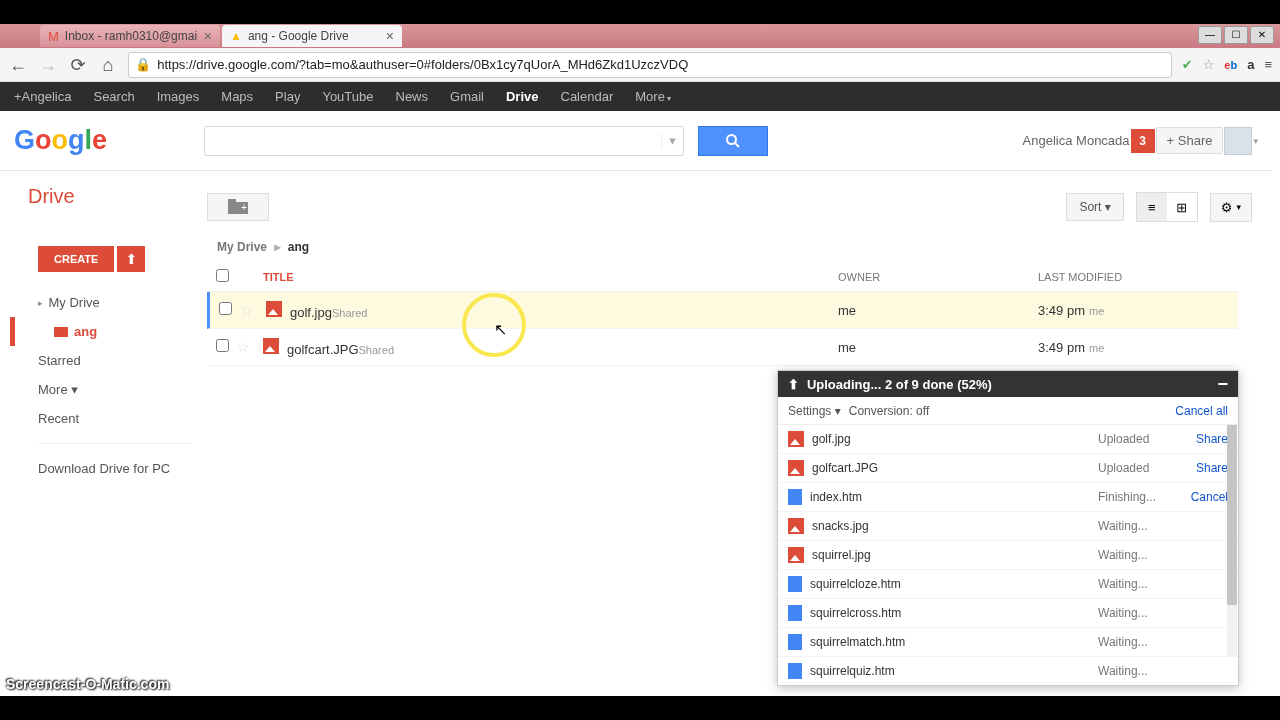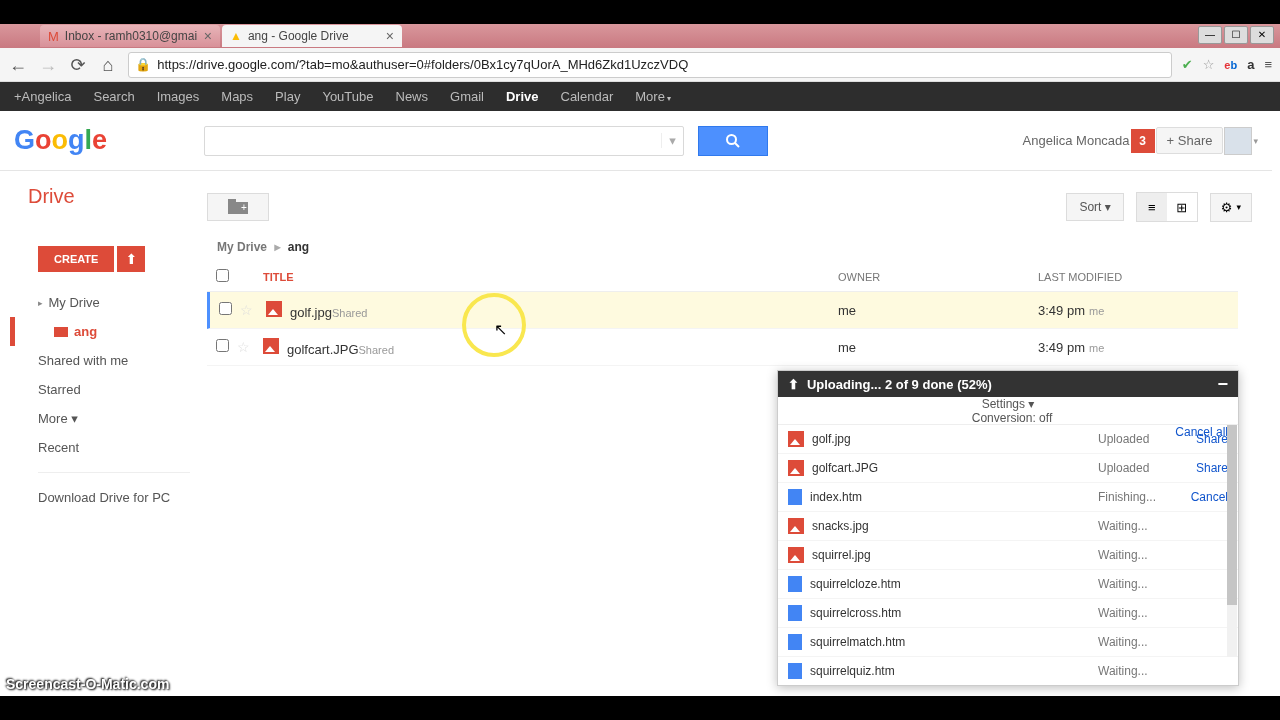--- a/index.html
+++ b/index.html
@@ -87,21 +87,21 @@
 .img-icon::after { content: ""; position: absolute; bottom: 2px; left: 2px; border-left: 5px solid transparent; border-right: 5px solid transparent; border-bottom: 6px solid #fff; }
 .doc-icon { width: 14px; height: 16px; background: #4285f4; display: inline-block; margin-right: 8px; }
 .shared-tag { color: #999; font-size: 11px; }
 .star-empty { color: #ddd; font-size: 14px; }
 .me-sub { color: #999; font-size: 11px; margin-left: 4px; }
 
 
 .upload-panel { position: absolute; left: 777px; top: 370px; width: 462px; background: #fff; border: 1px solid #ccc; box-shadow: 0 2px 10px rgba(0,0,0,0.25); z-index: 500; }
 .up-header { background: #333; color: #fff; height: 26px; display: flex; align-items: center; padding: 0 10px; font-size: 13px; font-weight: bold; }
 .up-header-min { margin-left: auto; font-size: 18px; cursor: pointer; }
-.up-settings { height: 28px; display: flex; align-items: center; padding: 0 10px; font-size: 12px; color: #555; border-bottom: 1px solid #eee; flex-direction: column; }
+.up-settings { height: 28px; display: flex; align-items: center; padding: 0 10px; font-size: 12px; color: #555; border-bottom: 1px solid #eee; }
 .up-cancel-all { margin-left: auto; color: #1155cc; cursor: pointer; }
 .up-list { max-height: 260px; overflow-y: auto; }
 .up-row { height: 29px; display: flex; align-items: center; padding: 0 10px; font-size: 12px; color: #333; border-bottom: 1px solid #f4f4f4; }
 .up-name { flex: 1; display: flex; align-items: center; }
 .up-status { width: 80px; color: #777; }
 .up-action { width: 50px; text-align: right; color: #1155cc; cursor: pointer; }
 .scrollbar-fake { position: absolute; right: 1px; top: 54px; width: 10px; height: 232px; background: #f1f1f1; }
 .scroll-thumb { width: 10px; height: 180px; background: #c5c5c5; }
 
 
@@ -221,21 +221,20 @@
       </div>
   </div>
   <div class="side-item">
       <span style="font-size:9px;color:#888;">▸</span>
       <span>My Drive</span>
     </div>
   <div class="side-item sub active">
       <span class="folder-icon-sm red"></span>
       <span>ang</span>
     </div>
-  <div class="side-item">Shared with me</div>
   <div class="side-item">Starred</div>
   <div class="side-item">More ▾</div>
   <div class="side-item">Recent</div>
   <div class="side-divider"></div>
   <div class="side-item">Download Drive for PC</div>
 </div>
 
 <div class="breadcrumb">
   <span>My Drive</span>
   <span class="sep">▸</span>

